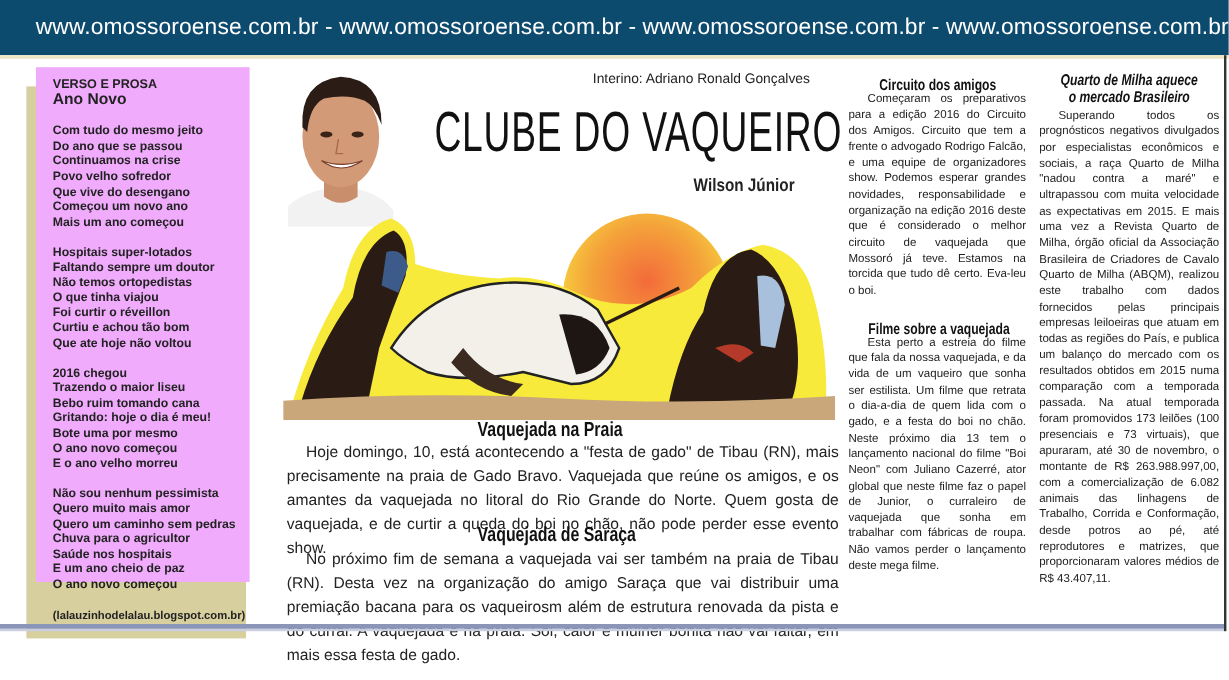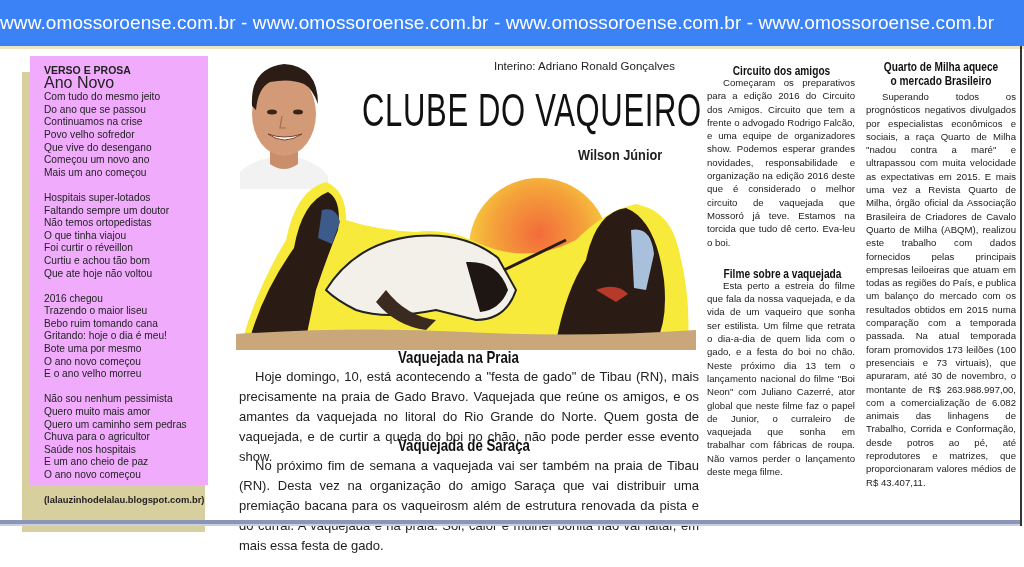--- a/index.html
+++ b/index.html
@@ -1,39 +1,39 @@
 <!DOCTYPE html>
 <html><head>
 <meta charset="utf-8">
 <style>
   * { box-sizing: border-box; margin: 0; padding: 0; }
   html, body { width: 1024px; height: 567px; background: #ffffff; overflow: hidden; }
   body { position: relative; font-family: "DejaVu Sans", sans-serif; color: #1a1a1a; }
 
   .banner {
     position: absolute; left: 0; top: 0; width: 1024px; height: 46px;
-    background: #3b82f6;
-    display: flex; align-items: center; justify-content: flex-start;
+    background: #0c4a6e;
+    display: flex; align-items: center; justify-content: flex-end;
     color: #ffffff; font-family: "Liberation Sans", sans-serif;
     font-size: 19px; letter-spacing: 0.1px; white-space: nowrap;
   }
   .banner-rule { position: absolute; left: 0; top: 46px; width: 1024px; height: 3px; background: #ece6c4; }
   .right-edge { position: absolute; left: 1020px; top: 46px; width: 2px; height: 480px; background: #333; }
 
   
   .sidebar-shadow { position: absolute; left: 22px; top: 72px; width: 183px; height: 460px; background: #d8cf9f; }
   .sidebar {
     position: absolute; left: 30px; top: 56px; width: 178px; height: 429px;
     background: #f0abfc; padding: 8px 0 0 14px;
     font-family: "Liberation Sans", sans-serif; font-size: 10.2px; line-height: 12.6px; color: #222;
   }
   .sidebar .section-title { font-weight: bold; font-size: 10.5px; }
-  .sidebar .subtitle { font-weight: normal; font-size: 16px; margin-bottom: 2px; }
+  .sidebar .subtitle { font-weight: bold; font-size: 13px; margin-bottom: 15px; }
   .stanza { margin-bottom: 12.6px; }
-  .stanza div { white-space: nowrap; }
+  .stanza div { white-space: nowrap; font-weight: bold; }
   .source { font-weight: bold; font-size: 9.4px; margin-top: 4px; white-space: nowrap; }
 
   
   .photo {
     position: absolute; left: 240px; top: 54px; width: 88px; height: 135px;
   }
   .byline-interim { position: absolute; left: 494px; top: 60px; font-family: "Liberation Sans", sans-serif; font-size: 11.5px; color: #222; white-space: nowrap; }
   .masthead {
     position: absolute; left: 362px; top: 82px; width: 322px; height: 60px;
     font-family: "Liberation Sans", sans-serif; font-size: 47px; font-weight: normal;
@@ -55,21 +55,21 @@
   .art1-head { position: absolute; left: 398px; top: 348px; font-size: 17px; transform-origin: left top; }
   .art1-body { position: absolute; left: 239px; top: 367px; width: 460px; }
   .art2-head { position: absolute; left: 398px; top: 436px; font-size: 17px; transform-origin: left top; }
   .art2-body { position: absolute; left: 239px; top: 456px; width: 460px; }
 
   .col-head { font-size: 13px; transform-origin: left top; }
   .col-circuito { position: absolute; left: 707px; top: 60px; width: 148px; }
   .col-quarto { position: absolute; left: 866px; top: 60px; width: 150px; }
   .col-circuito .body-text, .col-quarto .body-text { font-size: 9.6px; line-height: 13.3px; }
   .col-head-wrap { height: 16px; text-align: center; }
-  .col-head-wrap.two { height: 30px; }
+  .col-head-wrap.two { height: 30px; font-style: italic; }
   .filme-head-wrap { height: 16px; margin-top: 14px; }
 
   .bottom-rule { position: absolute; left: 0; top: 520px; width: 1020px; height: 4px; background: #8b95b8; }
   .bottom-rule-light { position: absolute; left: 0; top: 524px; width: 1020px; height: 2px; background: #c9cee0; }
 </style>
 </head>
 <body>
 
 <div class="banner">
   <span>www.omossoroense.com.br - www.omossoroense.com.br - www.omossoroense.com.br - www.omossoroense.com.br</span>

